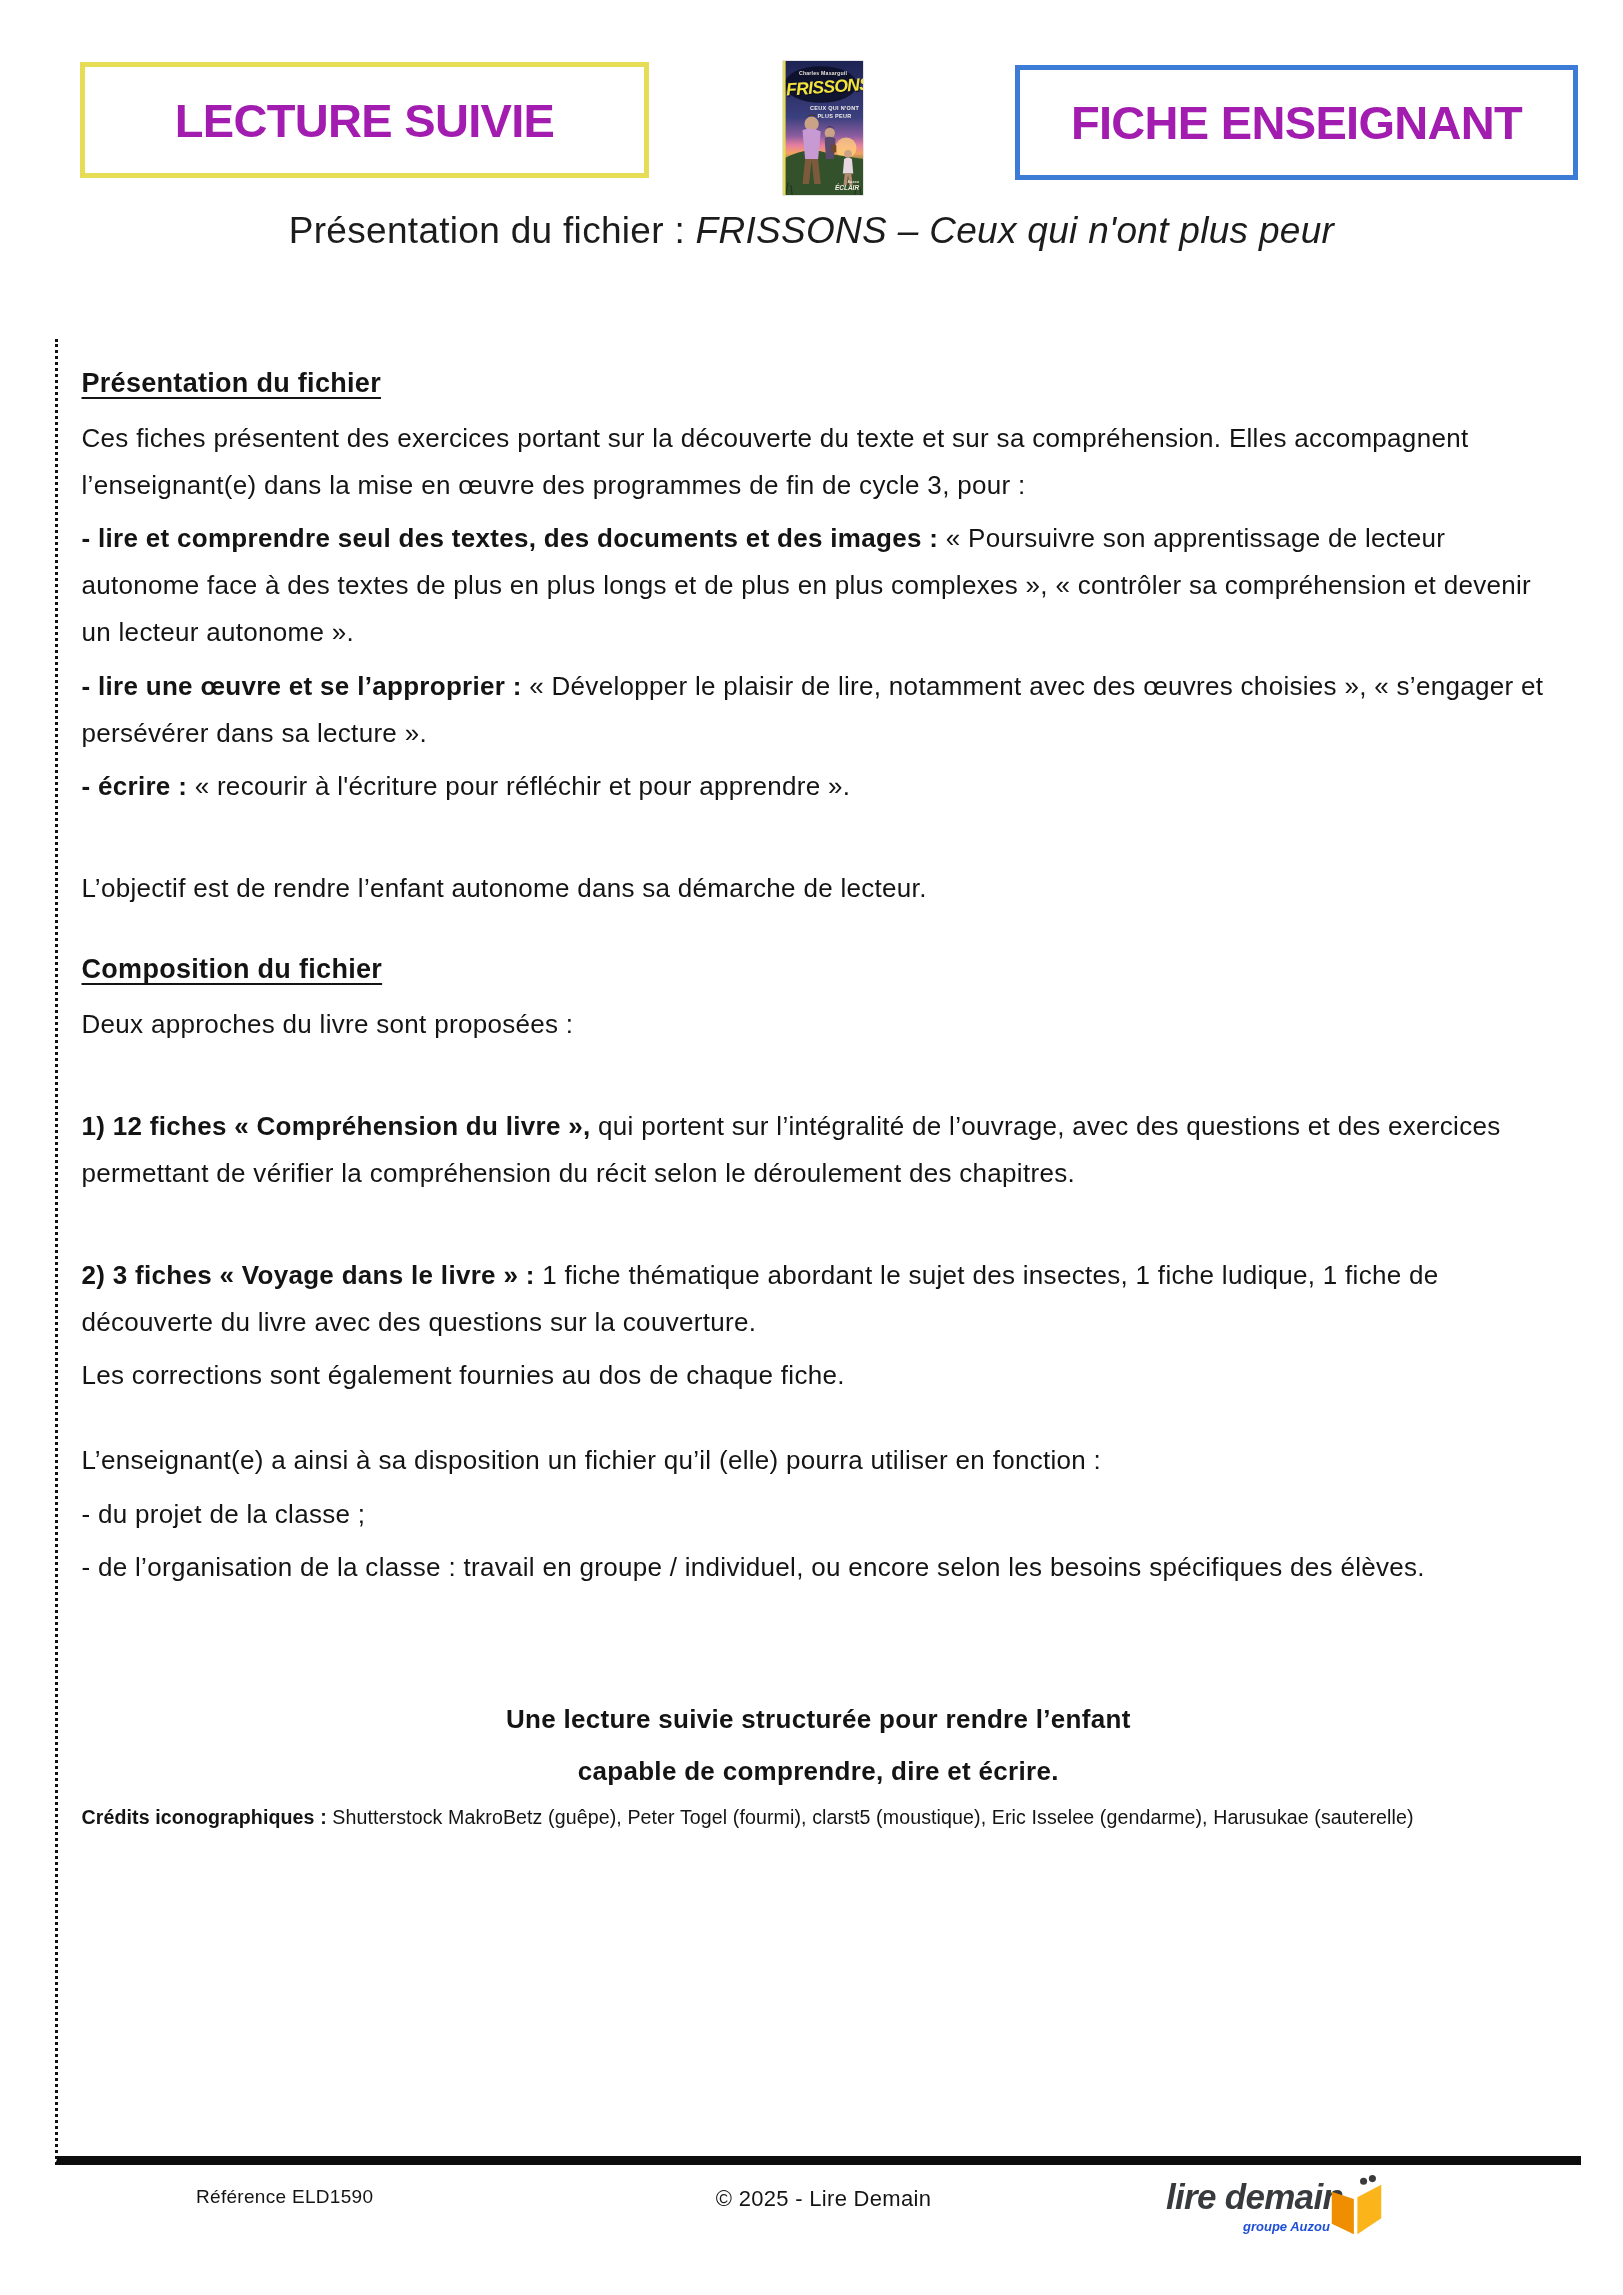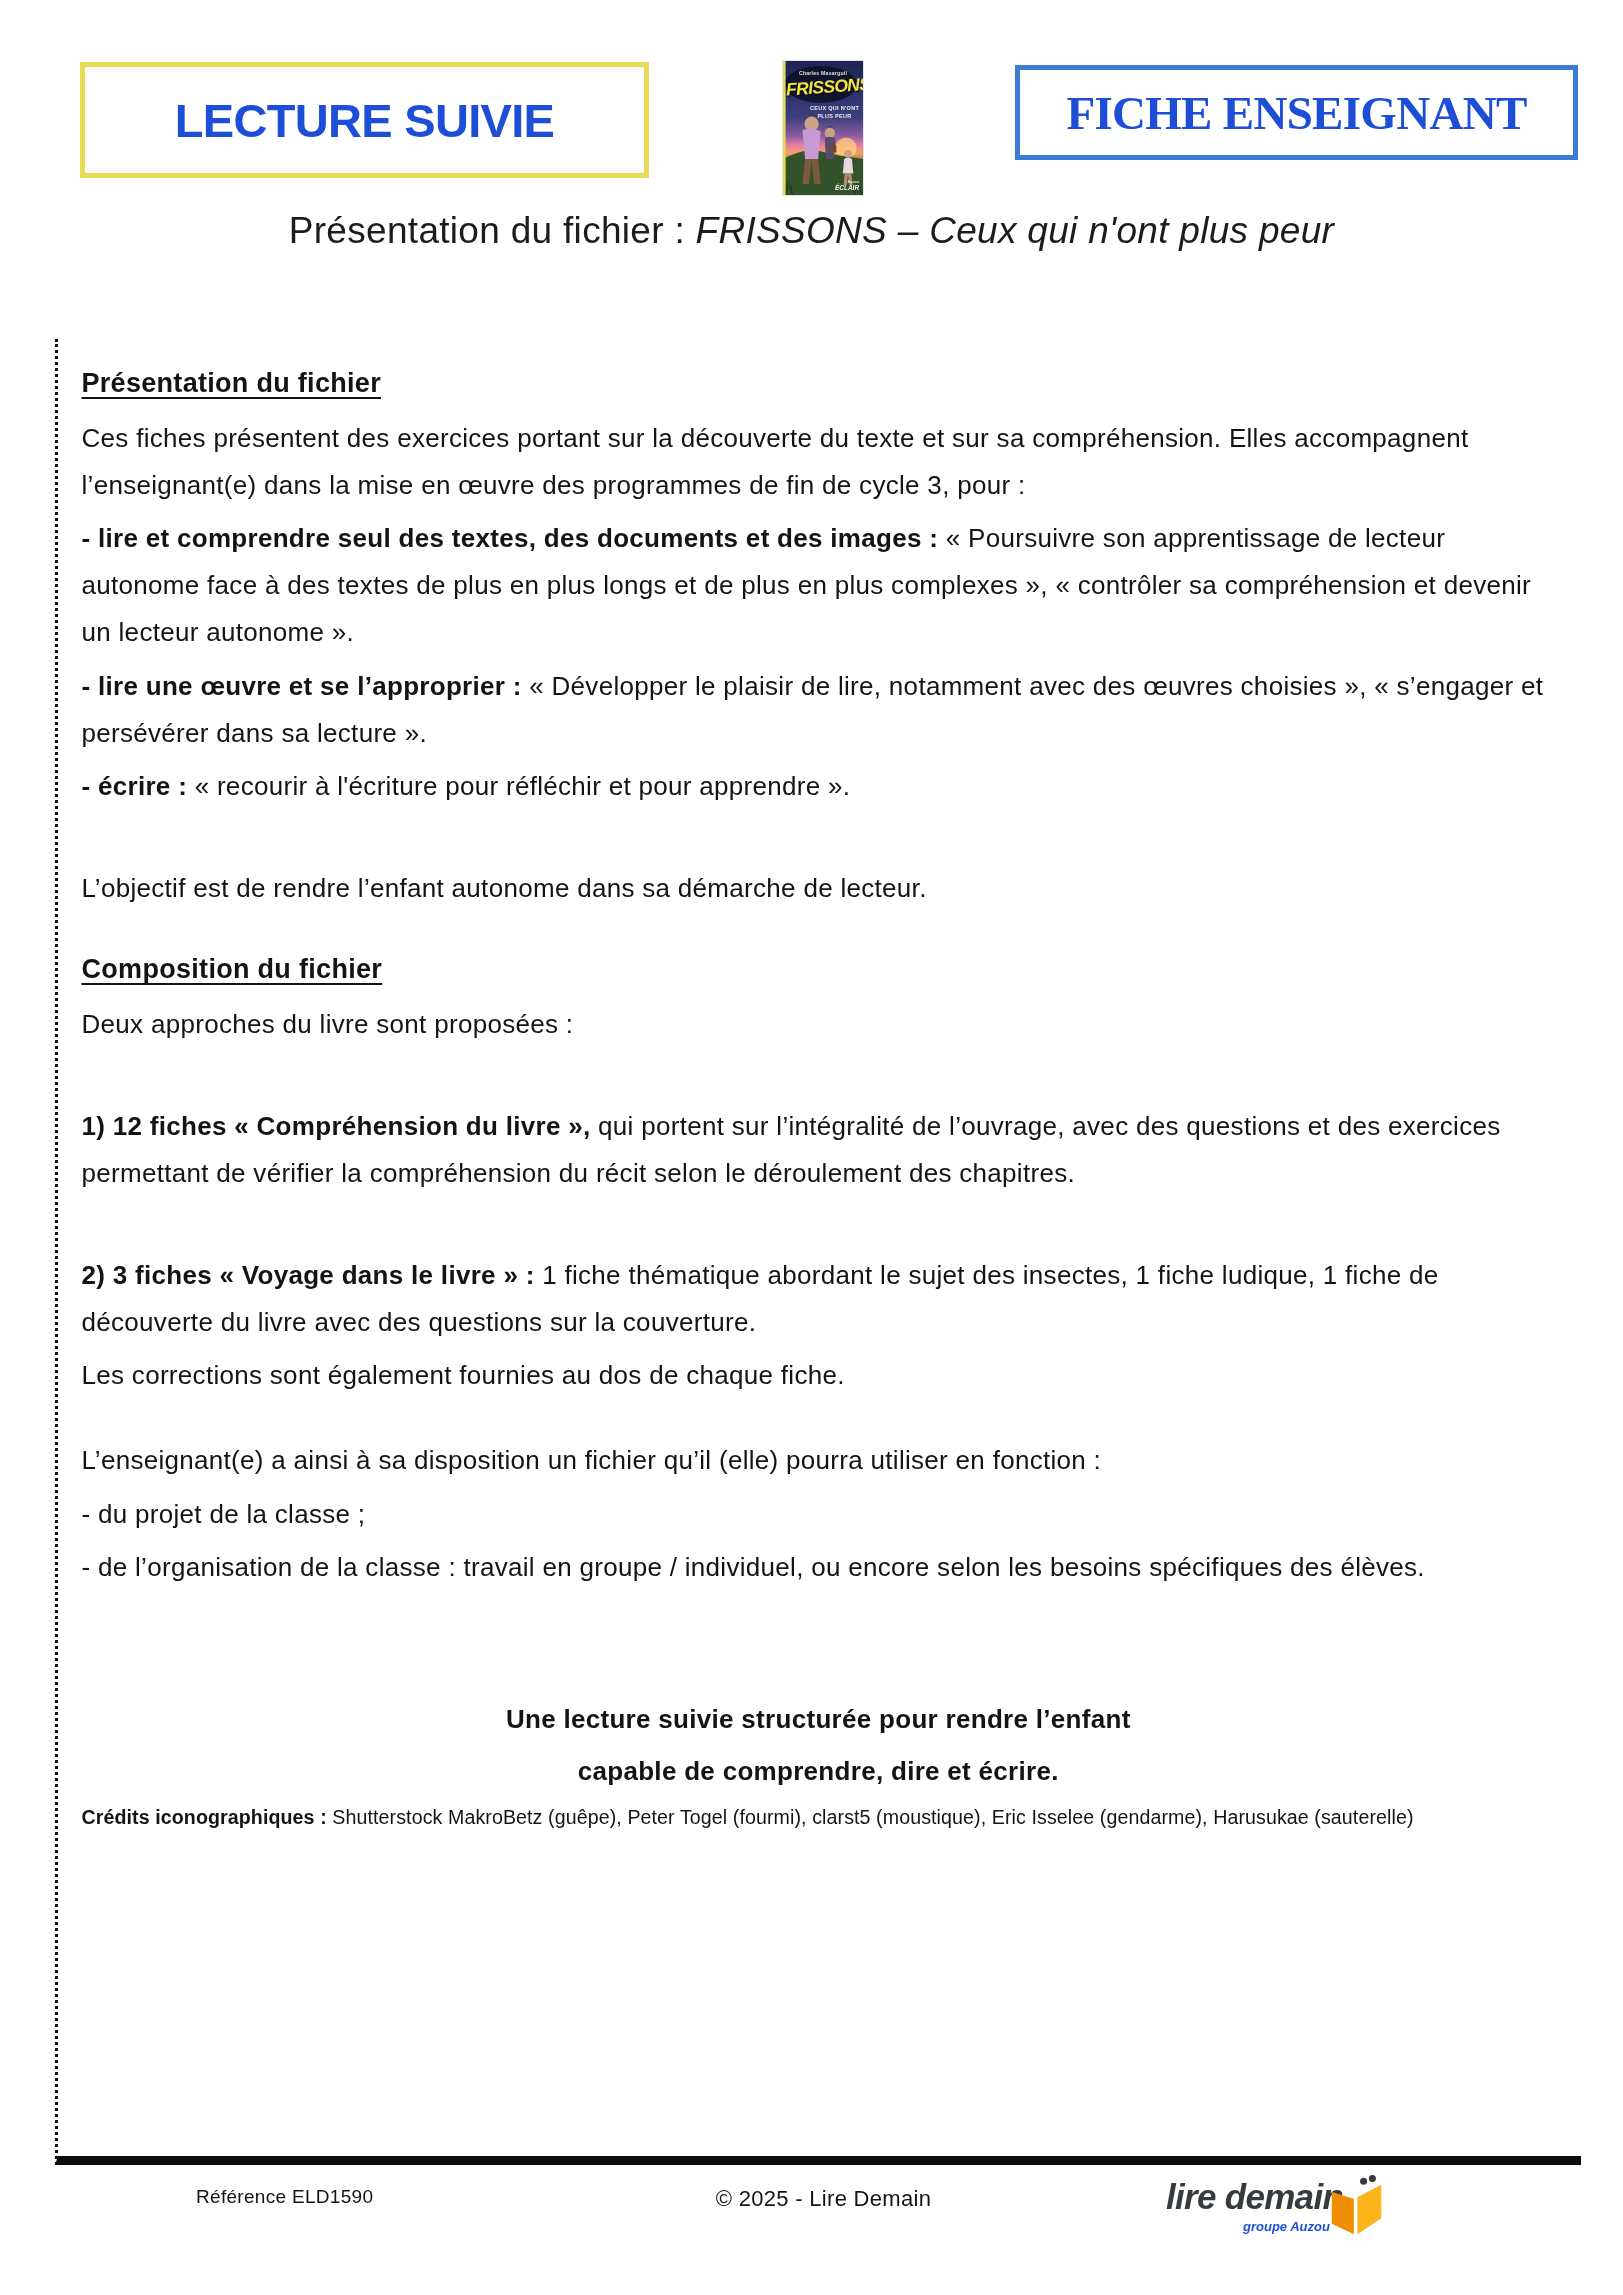--- a/index.html
+++ b/index.html
@@ -14,25 +14,25 @@
   }
 
   
   .hdr-box{
     position:absolute;
     display:flex;align-items:center;justify-content:center;
     box-sizing:border-box;
     font-weight:bold;
     font-size:47px;
     letter-spacing:-0.7px;
-    color:#1d4ed8;
+    color:#a21caf;
     background:#fff;
   }
   .hdr-left{left:80px;top:62px;width:569px;height:116px;border:5.2px solid #e7dc55;}
-  .hdr-right{left:1015px;top:65px;width:563px;height:95px;border:5.9px solid #3c7bd6;font-family:Liberation Serif, serif;}
+  .hdr-right{left:1015px;top:65px;width:563px;height:115px;border:5.9px solid #3c7bd6;}
 
   
   .cover{
     position:absolute;left:783px;top:61px;width:80px;height:134px;
     overflow:hidden;
     box-shadow:0 0 0 0.7px #d8d8d8;
   }
   .cover svg{position:absolute;left:0;top:0;width:100%;height:100%;}
   .cover .author{
     position:absolute;top:8.5px;left:0;width:100%;

